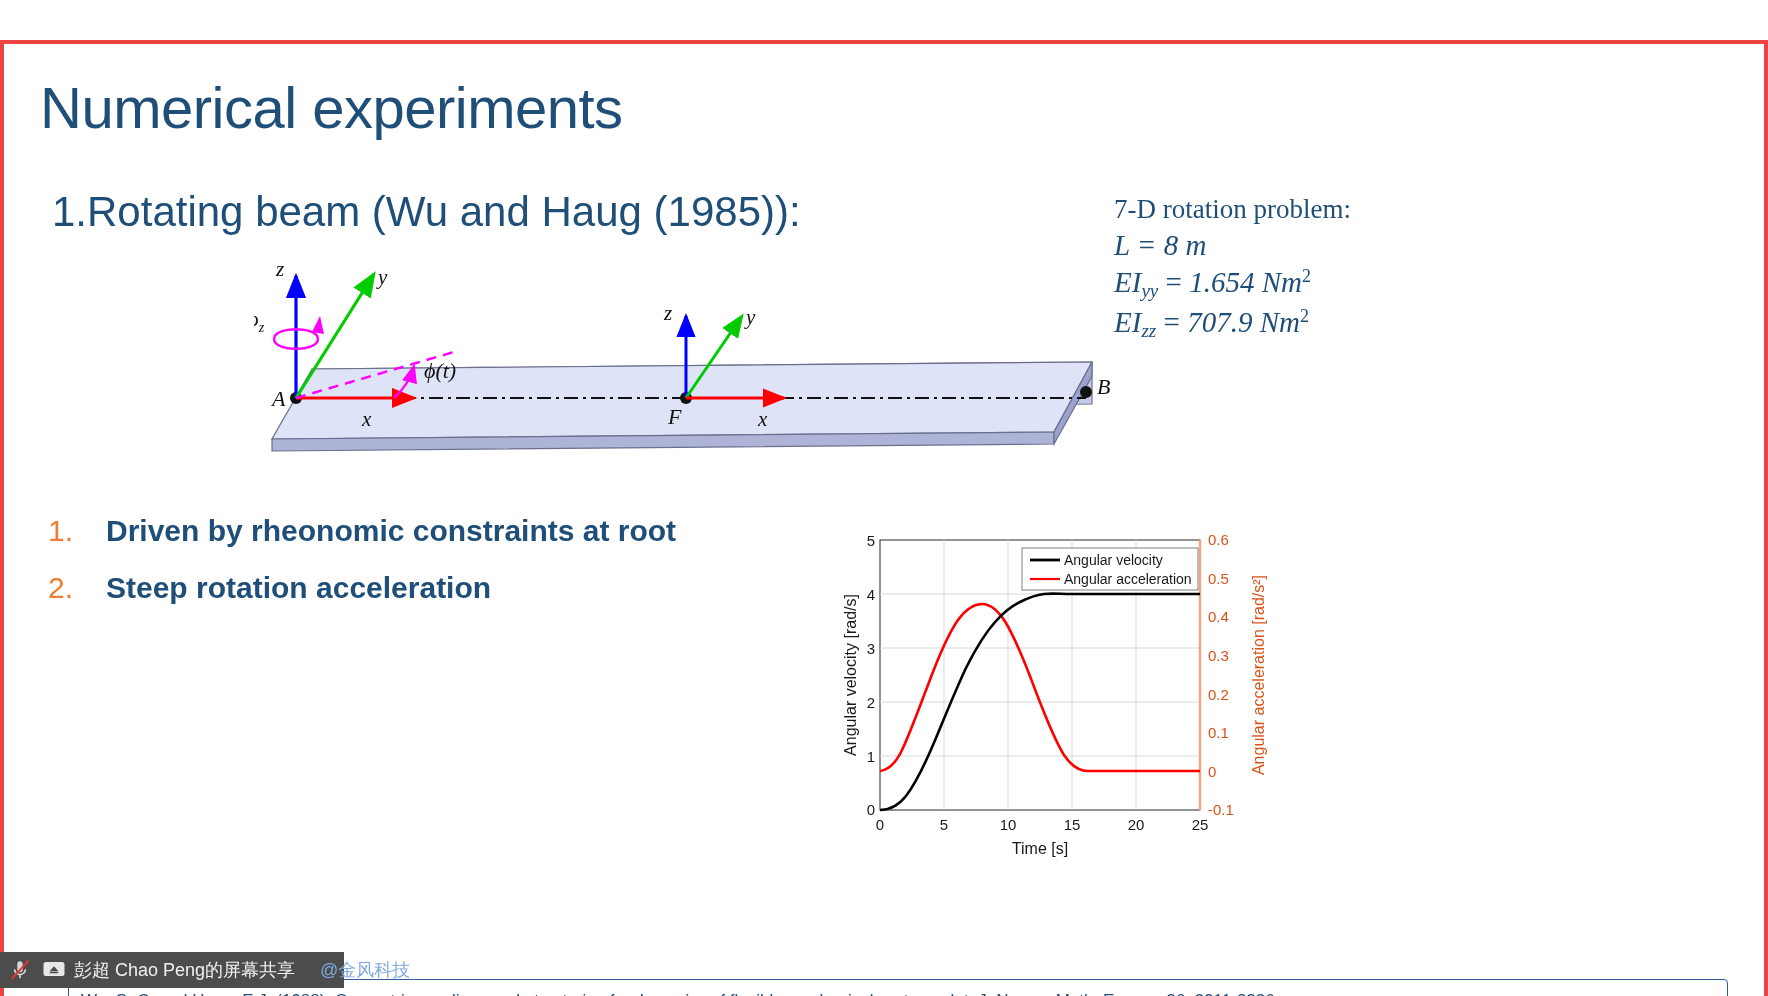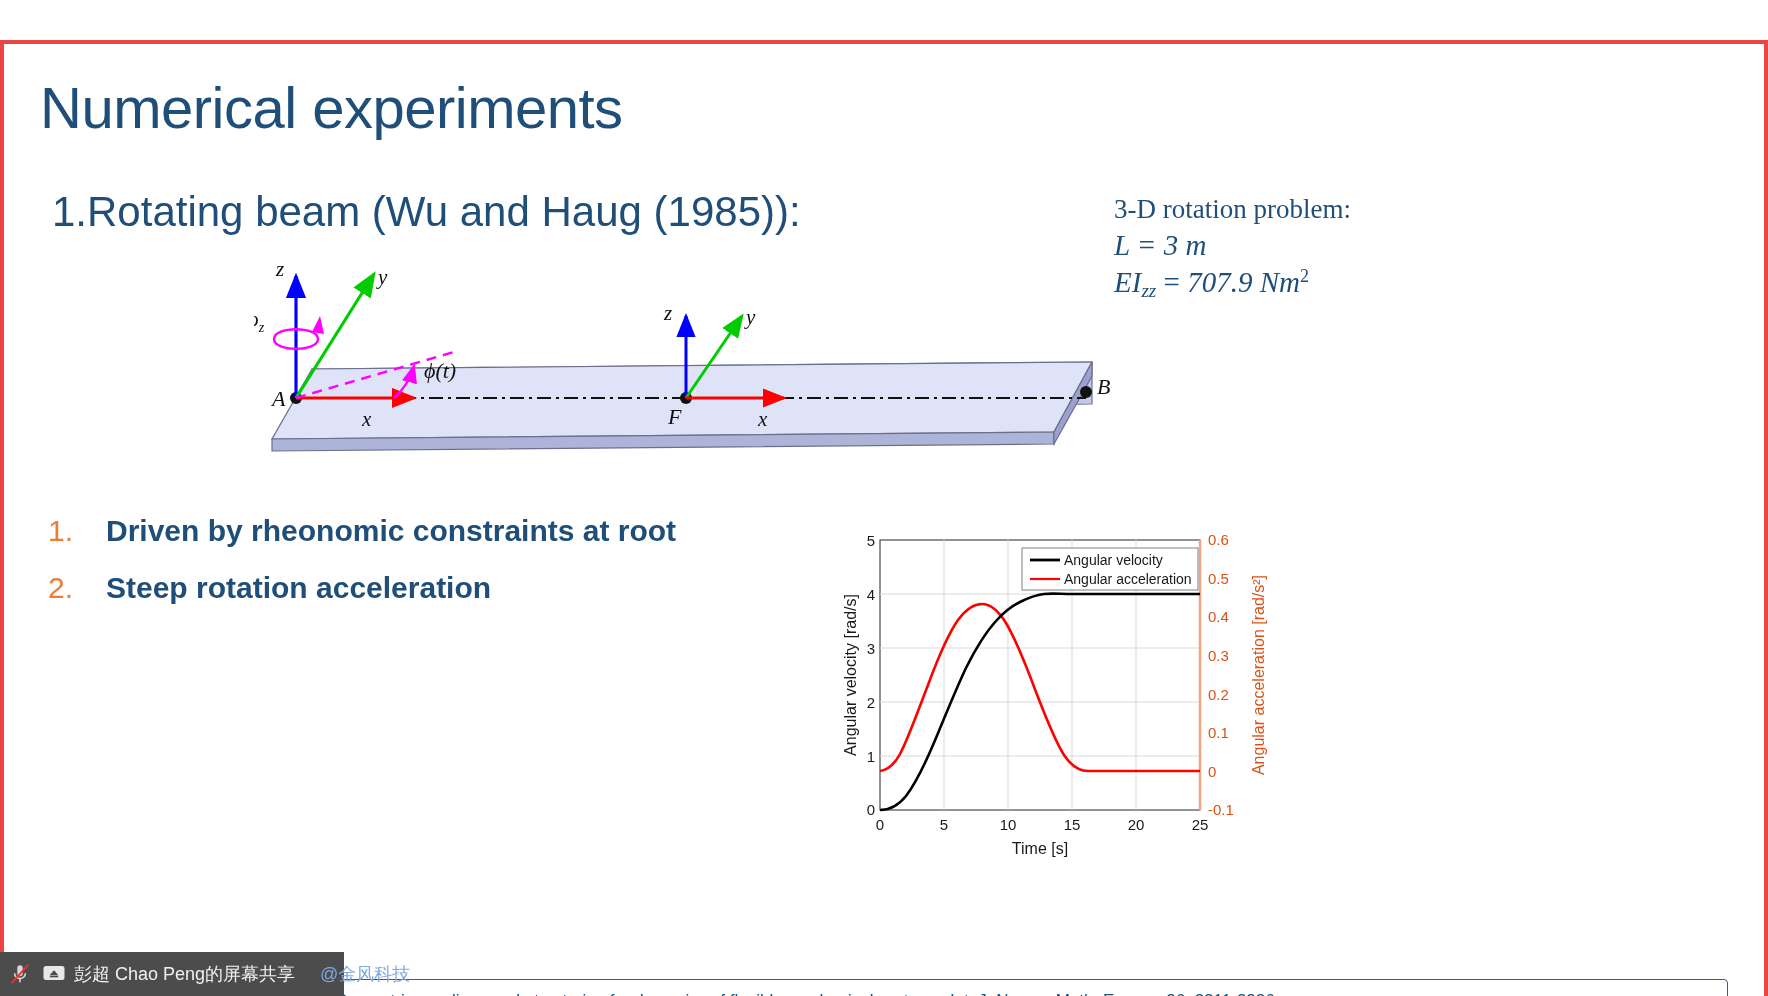--- a/index.html
+++ b/index.html
@@ -43,40 +43,43 @@
   .axtxt{font-family:"Liberation Sans",sans-serif;fill:#1a1a1a;}
   .axtxt-r{font-family:"Liberation Sans",sans-serif;fill:#D95319;}
 
   
   #citation-box{position:absolute;left:64px;top:935px;width:1660px;height:44px;
        border:1.5px solid #2e5b9a;border-radius:4px;box-sizing:border-box;
        display:flex;align-items:center;}
   #citation-text{font-size:17px;color:#1f4e79;padding-left:12px;white-space:nowrap;}
 
   
-  #share-bar{position:absolute;left:0;top:952px;width:344px;height:44px;
+  #share-bar{position:absolute;left:0;top:952px;width:344px;height:36px;
        background:#4c4c4c;display:flex;align-items:center;padding-left:6px;
        box-sizing:border-box;}
   #share-bar .ic{width:28px;height:28px;margin-right:6px;flex:0 0 28px;
        display:flex;align-items:center;justify-content:center;}
   #share-label{color:#f0f0f0;font-size:18px;white-space:nowrap;}
   #share-tag{color:#7fa9e0;font-size:18px;margin-left:25px;white-space:nowrap;}
 </style>
 </head>
 <body>
 
 <div class="slide">
 
   <div id="page-title">Numerical experiments</div>
 
   <div id="subheading">1.Rotating beam (Wu and Haug (1985)):</div>
 
   <div id="params">
-    <div class="plain">3-D rotation problem:</div>
-    <div class="eq">L = 3 m</div>
+    <div class="plain">7-D rotation problem:</div>
+    <div class="eq">L = 8 m</div>
+    <div class="eq">
+      <span>EI</span><sub>yy</sub><span class="num"> = </span><span>1.654 Nm</span><sup>2</sup>
+    </div>
     <div class="eq">
       <span>EI</span><sub>zz</sub><span class="num"> = </span><span>707.9 Nm</span><sup>2</sup>
     </div>
   </div>
 
   <div id="beam-figure">
   <svg width="880" height="215" viewBox="0 0 880 215">
     <defs>
       <marker id="ar-blue" markerWidth="9" markerHeight="9" refX="7" refY="3.2" orient="auto">
         <path d="M0,0 L8,3.2 L0,6.4 z" fill="#0000ff"></path>

